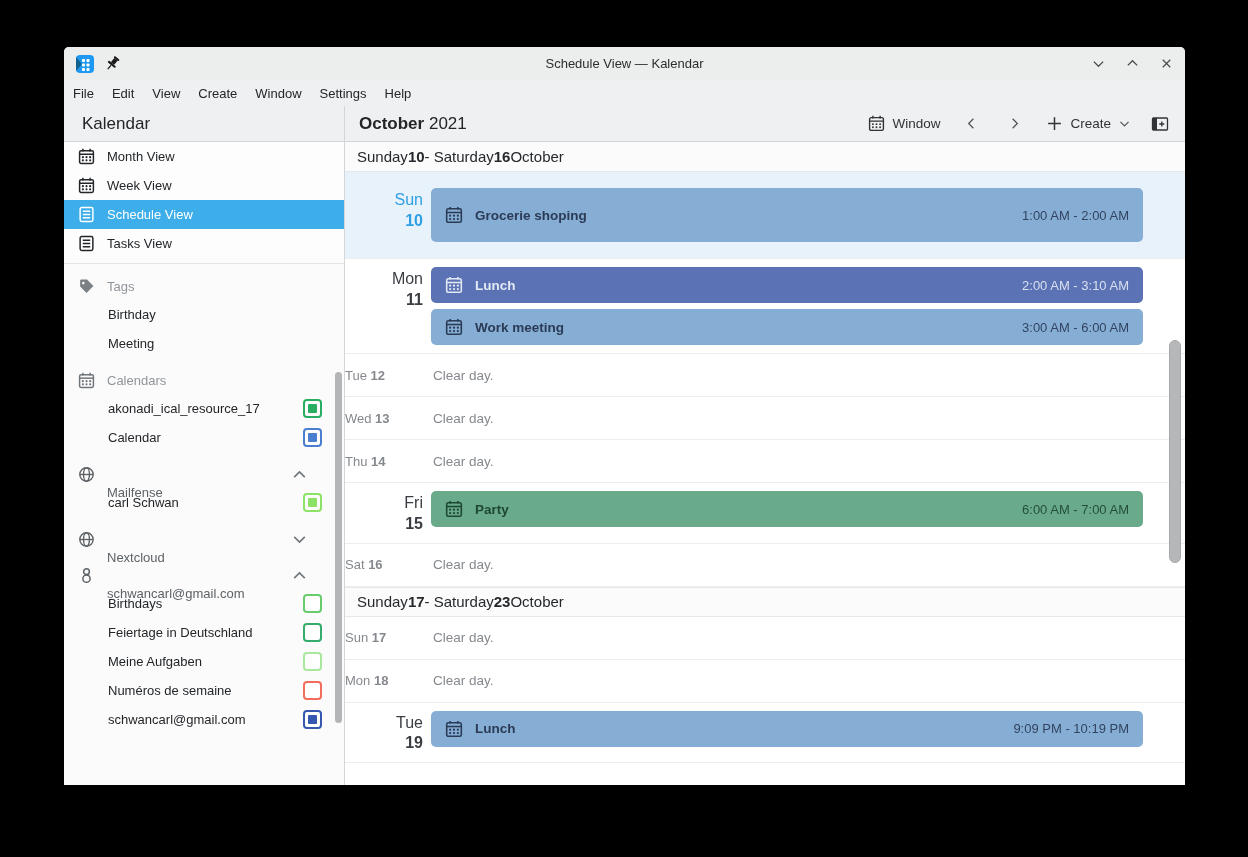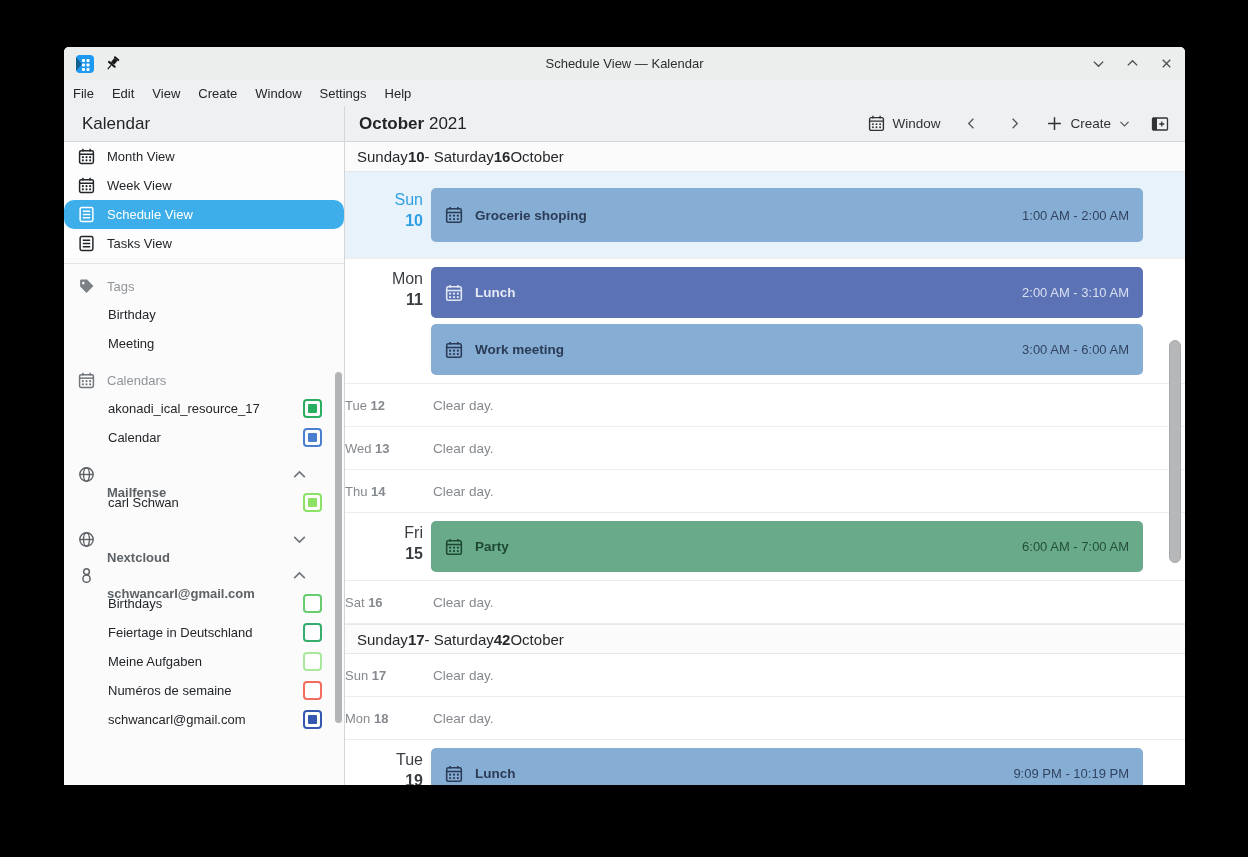--- a/index.html
+++ b/index.html
@@ -29,26 +29,26 @@
   .nav-btn { padding:4px 10px; }
 
   
   .content { flex:1; display:flex; min-height:0; }
 
   
   .sidebar { width:281px; border-right:1px solid #d4d5d6; background:#fbfbfc; position:relative; overflow:hidden; font-size:13px; }
   .side-item { display:flex; align-items:center; height:29px; padding:0 26px 0 14px; color:#232629; position:relative; }
   .view-item { background:#fdfdfd; }
   .view-item .icn { margin-right:12px; }
-  .view-item.selected { background:#3daee9; color:#fff;border-radius:10px; }
+  .view-item.selected { background:#3daee9; color:#fff; }
   .views-divider { height:1px; background:#e2e3e4; margin:5px 0; }
   .section-header { margin-top:8px; height:28px; }
   .section-header .icn { margin-right:12px; color:#70757a; }
   .section-title { color:#90959a; }
-  .section-header.account .section-title { color:#5d6266; font-weight:bold;margin-top:36px; }
+  .section-header.account .section-title { color:#5d6266; font-weight:normal;margin-top:36px; }
   .child-item { padding-left:44px; height:29px; }
   .side-label { white-space:nowrap; overflow:hidden; }
   .right-icn { position:absolute; right:24px; color:#4d5154; }
   .cbox { position:absolute; right:22px; width:19px; height:19px; border:2px solid #888; border-radius:4px; background:#fff; display:flex; align-items:center; justify-content:center; }
   .cbox-fill { width:9px; height:9px; border-radius:1px; }
   .icn { display:inline-flex; width:17px; height:17px; flex:0 0 auto; align-items:center; justify-content:center; }
   .icn svg { width:100%; height:100%; }
   .side-scroll { position:absolute; top:230px; right:2px; width:7px; height:351px; background:#b4b5b6; border-radius:4px; }
 
   
@@ -56,21 +56,21 @@
   .week-header { height:30px; display:flex; align-items:center; padding-left:12px; font-size:15px; color:#26292c; background:#fbfbfc; border-bottom:1px solid #e7e8e9; border-top:1px solid #e7e8e9; }
   .week-header:first-child { border-top:none; }
   .b { font-weight:bold; }
   .day-row { border-bottom:1px solid #ededee; }
   .event-row { display:flex; padding:8px 0; }
   .event-row.today { background:#e8f2fb; padding:16px 0; }
   .day-label { width:78px; text-align:right; margin-right:8px; font-size:16px; color:#3a3e43; line-height:1.3; padding-top:2px; }
   .day-label .day-num { font-weight:bold; }
   .today-label { color:#2f9fe3; }
   .events { flex:1; padding-right:42px; }
-  .evt-card { height:51px; border-radius:5px; display:flex; align-items:center; padding:0 14px; margin-bottom:6px; }
+  .evt-card { height:36px; border-radius:5px; display:flex; align-items:center; padding:0 14px; margin-bottom:6px; }
   .event-row.today .evt-card { height:54px; }
   .evt-card:last-child { margin-bottom:0; }
   .evt-icn { width:18px; height:18px; margin-right:12px; }
   .evt-title { font-size:13.5px; font-weight:bold; }
   .evt-time { margin-left:auto; font-size:13px; opacity:.92;text-align:right; }
   .clear-row { height:43px; display:flex; align-items:center; }
   .clear-label { width:78px; text-align:left; margin-right:10px; font-size:13px; color:#85898e; }
   .clear-text { font-size:13.5px; color:#85898e; }
   .main-scroll { position:absolute; top:198px; right:4px; width:12px; height:223px; background:#b6b7b8; border-radius:6px; border:1px solid #a8a9aa; }
 </style>
@@ -512,21 +512,21 @@
             </div>
           </div>
           <div class="day-row clear-row">
             <span class="clear-label"><span>Sat </span><span class="b">16</span></span>
             <span class="clear-text">Clear day.</span>
           </div>
           <div class="week-header">
             <span>Sunday </span>
             <span class="b">17</span>
             <span> - Saturday </span>
-            <span class="b">42</span>
+            <span class="b">23</span>
             <span> October</span>
           </div>
           <div class="day-row clear-row">
             <span class="clear-label"><span>Sun </span><span class="b">17</span></span>
             <span class="clear-text">Clear day.</span>
           </div>
           <div class="day-row clear-row">
             <span class="clear-label"><span>Mon </span><span class="b">18</span></span>
             <span class="clear-text">Clear day.</span>
           </div>

